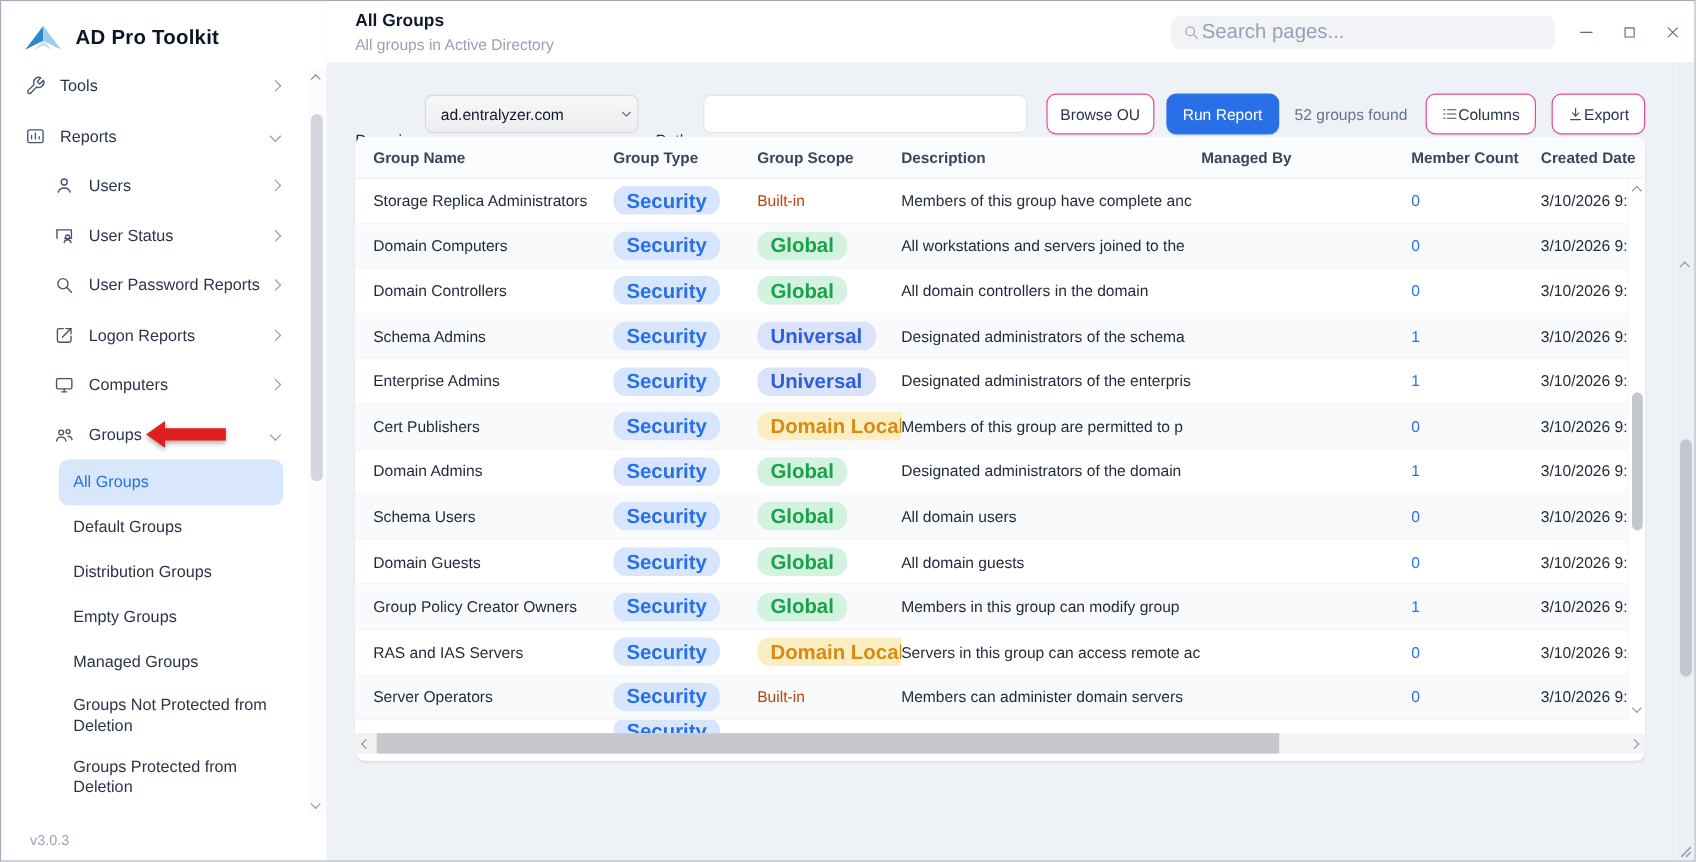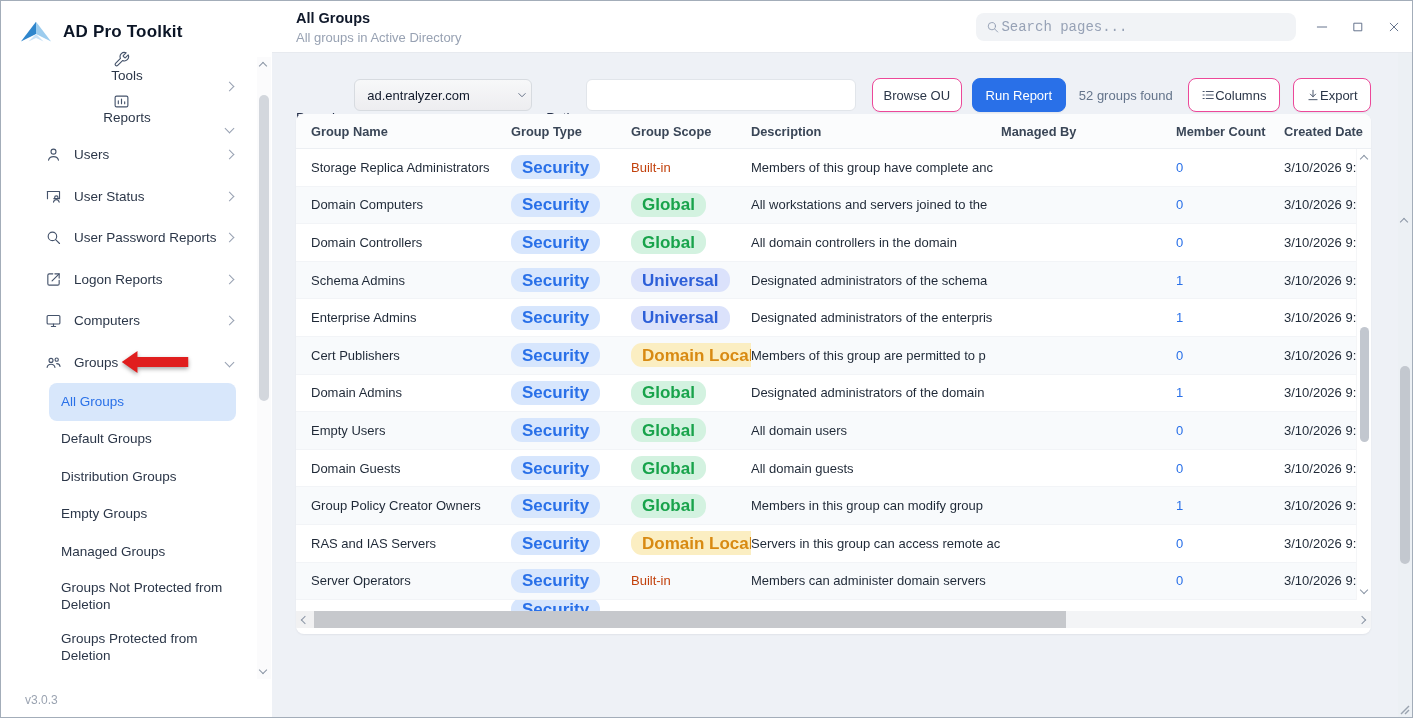--- a/index.html
+++ b/index.html
@@ -6,21 +6,21 @@
   *{box-sizing:border-box;}
   .window{position:relative;width:1413px;height:718px;background:#eef1f6;border:1px solid #a3adb9;overflow:hidden;}
 
   
   .sidebar{position:absolute;left:0;top:0;width:271px;height:716px;background:#ffffff;z-index:3;}
   .logo-row{display:flex;align-items:center;height:50px;padding:12px 0 0 18px;}
   .logo-mark{width:34px;height:32px;flex:0 0 auto;}
   .logo-title{margin-left:10px;font-size:17px;font-weight:700;color:#0b1526;letter-spacing:.2px;}
   .nav{position:relative;width:258px;}
   .nav-item{position:relative;display:flex;align-items:center;cursor:pointer;color:#2b3648;font-size:13.5px;}
-  .nav-item.lv0{height:41.5px;padding:0 26px 0 20px;flex-direction:column;}
+  .nav-item.lv0{height:41.5px;padding:0 26px 0 20px;}
   .nav-item.lv1{height:41.5px;padding:0 26px 0 44px;}
   .nav-item.lv2{min-height:37.5px;margin-left:48px;margin-right:23px;padding:8px 10px 8px 12px;border-radius:8px;}
   .nav-item.lv2 .nav-label{white-space:normal;line-height:1.3;max-width:168px;}
   .nav-item.selected{background:#d8e7fb;color:#2970e8;}
   .nav-icon{width:17px;height:17px;margin-right:12px;color:#45536b;flex:0 0 auto;}
   .nav-icon svg{width:17px;height:17px;display:block;}
   .nav-label{white-space:nowrap;}
   .chev{display:inline-block;width:7px;height:7px;border-right:1.5px solid #97a1b2;border-bottom:1.5px solid #97a1b2;flex:0 0 auto;}
   .chev.right{transform:rotate(-45deg);}
   .chev.down{transform:rotate(45deg);}
@@ -36,21 +36,21 @@
   .sb-chev.down{transform:rotate(45deg);}
   .side-thumb{position:absolute;left:2px;top:38px;width:10px;height:306px;background:#d3d7dd;border-radius:5px;}
 
   
   .main{position:absolute;left:271px;top:0;right:0;bottom:0;background:#eef1f6;}
   .topbar{position:relative;height:52px;background:#ffffff;border-bottom:1px solid #e7eaef;}
   .page-title{position:absolute;left:24px;top:9px;font-size:14.5px;font-weight:700;color:#10192b;}
   .page-subtitle{position:absolute;left:24px;top:29px;font-size:13px;color:#98a2b3;text-align:right;}
   .global-search{position:absolute;left:704px;top:12px;width:320px;height:28px;background:#f1f3f6;border-radius:8px;display:flex;align-items:center;padding:0 10px;color:#8f9bb0;}
   .global-search svg{width:14px;height:14px;margin-right:8px;color:#8f9bb0;}
-  .global-search input{border:none;background:transparent;outline:none;font-size:14px;color:#475167;width:100%;font-family:Liberation Mono, monospace;}
+  .global-search input{border:none;background:transparent;outline:none;font-size:17px;color:#475167;width:100%;font-family:Liberation Sans, sans-serif;}
   .global-search input::placeholder{color:#97a2b6;}
   .win-btn{position:absolute;top:14px;width:26px;height:24px;display:flex;align-items:center;justify-content:center;color:#5b6b85;cursor:pointer;}
   .win-btn svg{width:13px;height:13px;}
   .win-min{left:1037px;} .win-max{left:1073px;} .win-close{left:1109px;}
 
   
   .row1{position:absolute;left:24px;top:77px;height:34px;display:flex;align-items:center;}
   .row2{position:absolute;left:24px;top:128px;height:35px;display:flex;align-items:center;}
   .lbl{font-size:13.5px;color:#25304a;white-space:nowrap;margin-top:44px;}
   .select{display:flex;align-items:center;height:32px;background:linear-gradient(#f7f8f9,#ededf0);border:1px solid #d7dbe0;border-radius:6px;padding:0 10px 0 12px;font-size:13px;color:#111a2b;cursor:pointer;}
@@ -443,21 +443,21 @@
           <div class="tr trow">
             <div class="td">Domain Admins</div>
             <div class="td"><span class="badge badge-security">Security</span></div>
             <div class="td"><span class="badge badge-global">Global</span></div>
             <div class="td">Designated administrators of the domain</div>
             <div class="td"></div>
             <div class="td"><span class="member-link">1</span></div>
             <div class="td">3/10/2026 9:46</div>
           </div>
           <div class="tr trow alt">
-            <div class="td">Empty Users</div>
+            <div class="td">Schema Users</div>
             <div class="td"><span class="badge badge-security">Security</span></div>
             <div class="td"><span class="badge badge-global">Global</span></div>
             <div class="td">All domain users</div>
             <div class="td"></div>
             <div class="td"><span class="member-link">0</span></div>
             <div class="td">3/10/2026 9:46</div>
           </div>
           <div class="tr trow">
             <div class="td">Domain Guests</div>
             <div class="td"><span class="badge badge-security">Security</span></div>

